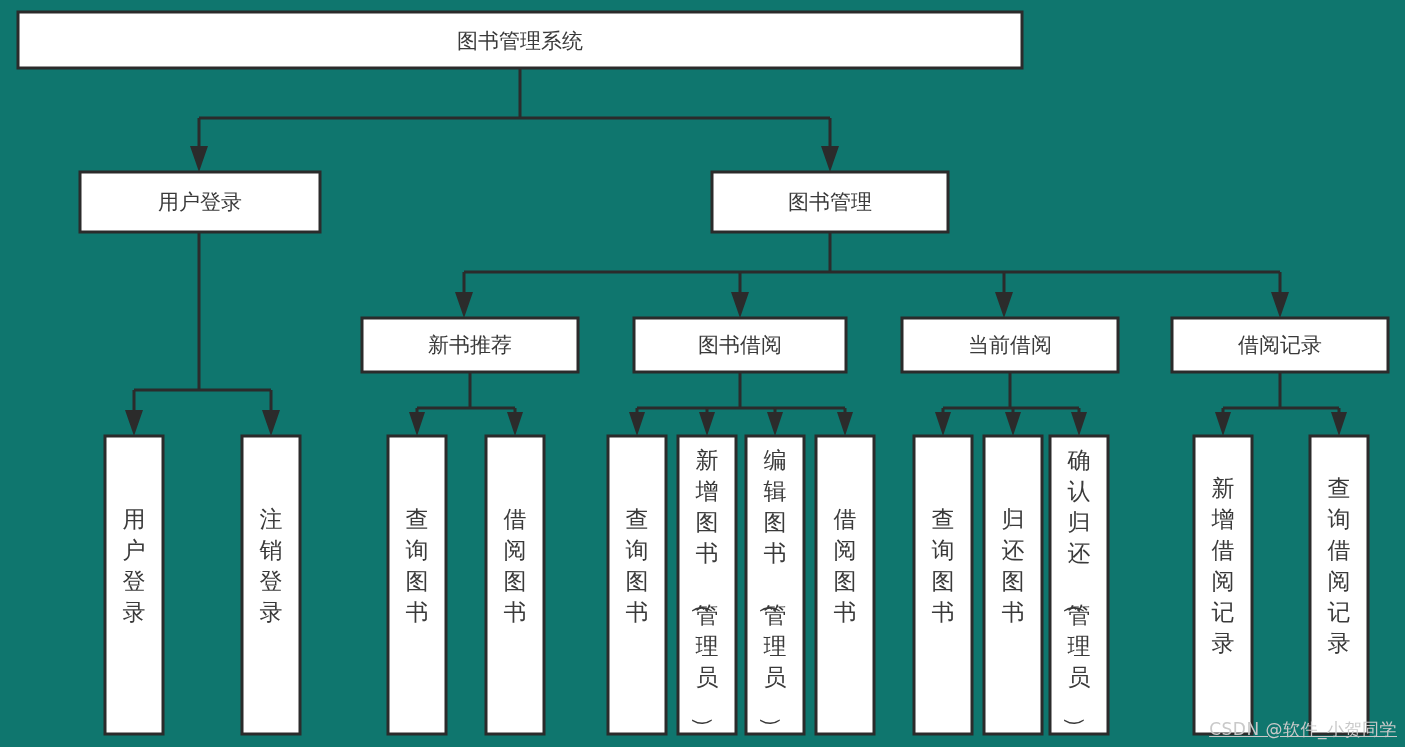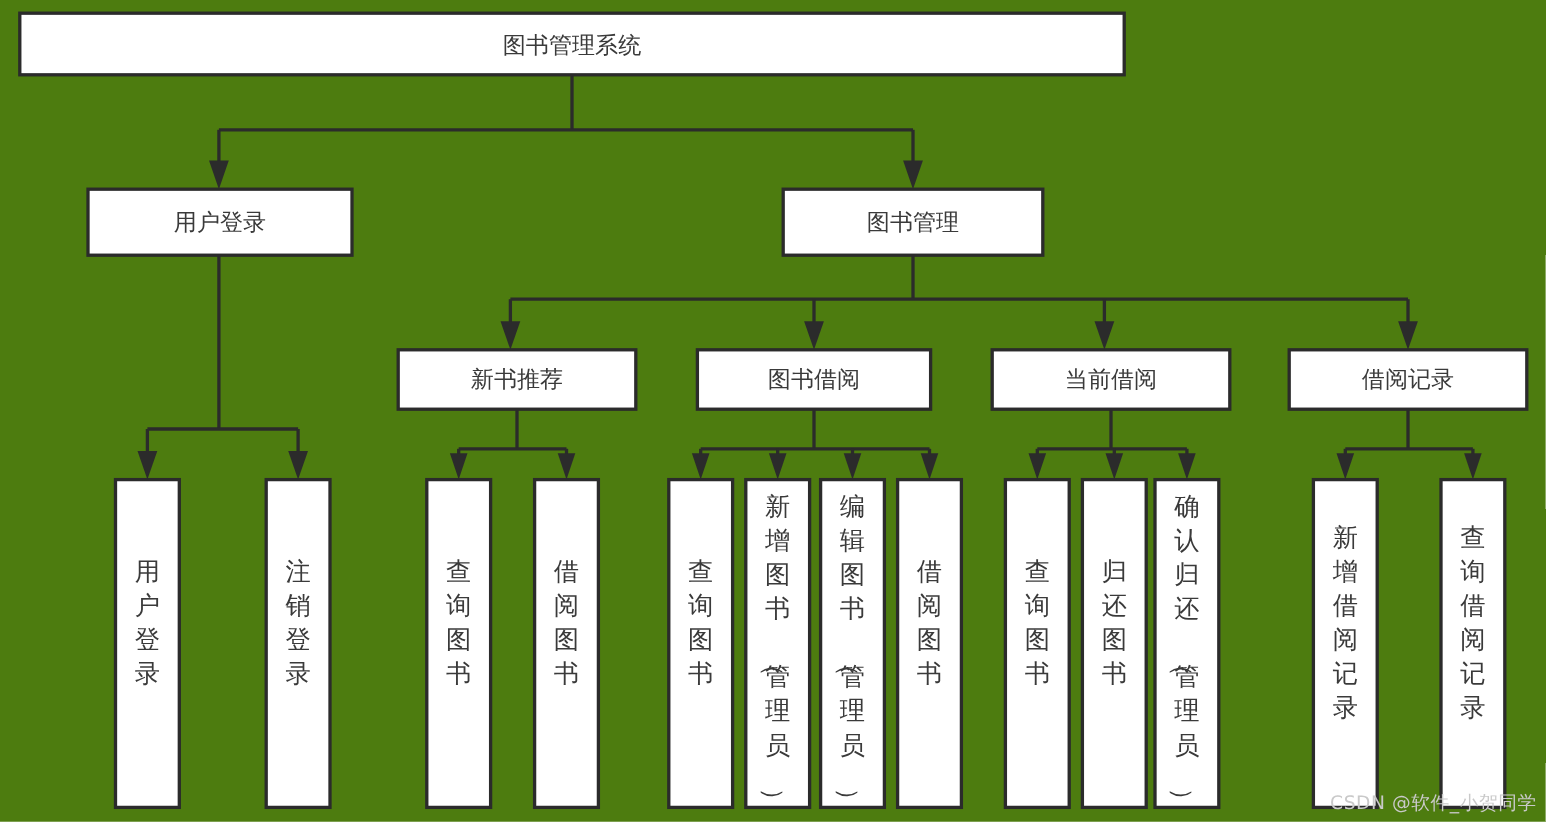--- a/index.html
+++ b/index.html
@@ -10,21 +10,21 @@
   body {
     width: 1405px;
     height: 747px;
     font-family: "DejaVu Sans", "Liberation Sans", sans-serif;
     overflow: hidden;
   }
   #diagram-root {
     position: relative;
     width: 1405px;
     height: 747px;
-    background: #4d7c0f;
+    background: #0f766e;
   }
   svg.diagram {
     position: absolute;
     left: 0;
     top: 0;
     width: 1405px;
     height: 747px;
     display: block;
   }
   .node-rect {
@@ -58,20 +58,21 @@
   .watermark {
     position: absolute;
     right: 8px;
     bottom: 6px;
     color: #c9c9c9;
     font-size: 17px;
     font-family: "DejaVu Sans", "Liberation Sans", sans-serif;
     letter-spacing: 0.5px;
     white-space: nowrap;
     user-select: none;
+    text-decoration: underline;
   }
 </style>
 </head>
 <body>
 
 <div id="diagram-root">
 
   <svg class="diagram" viewBox="0 0 1405 747" xmlns="http://www.w3.org/2000/svg">
 
     <g>

